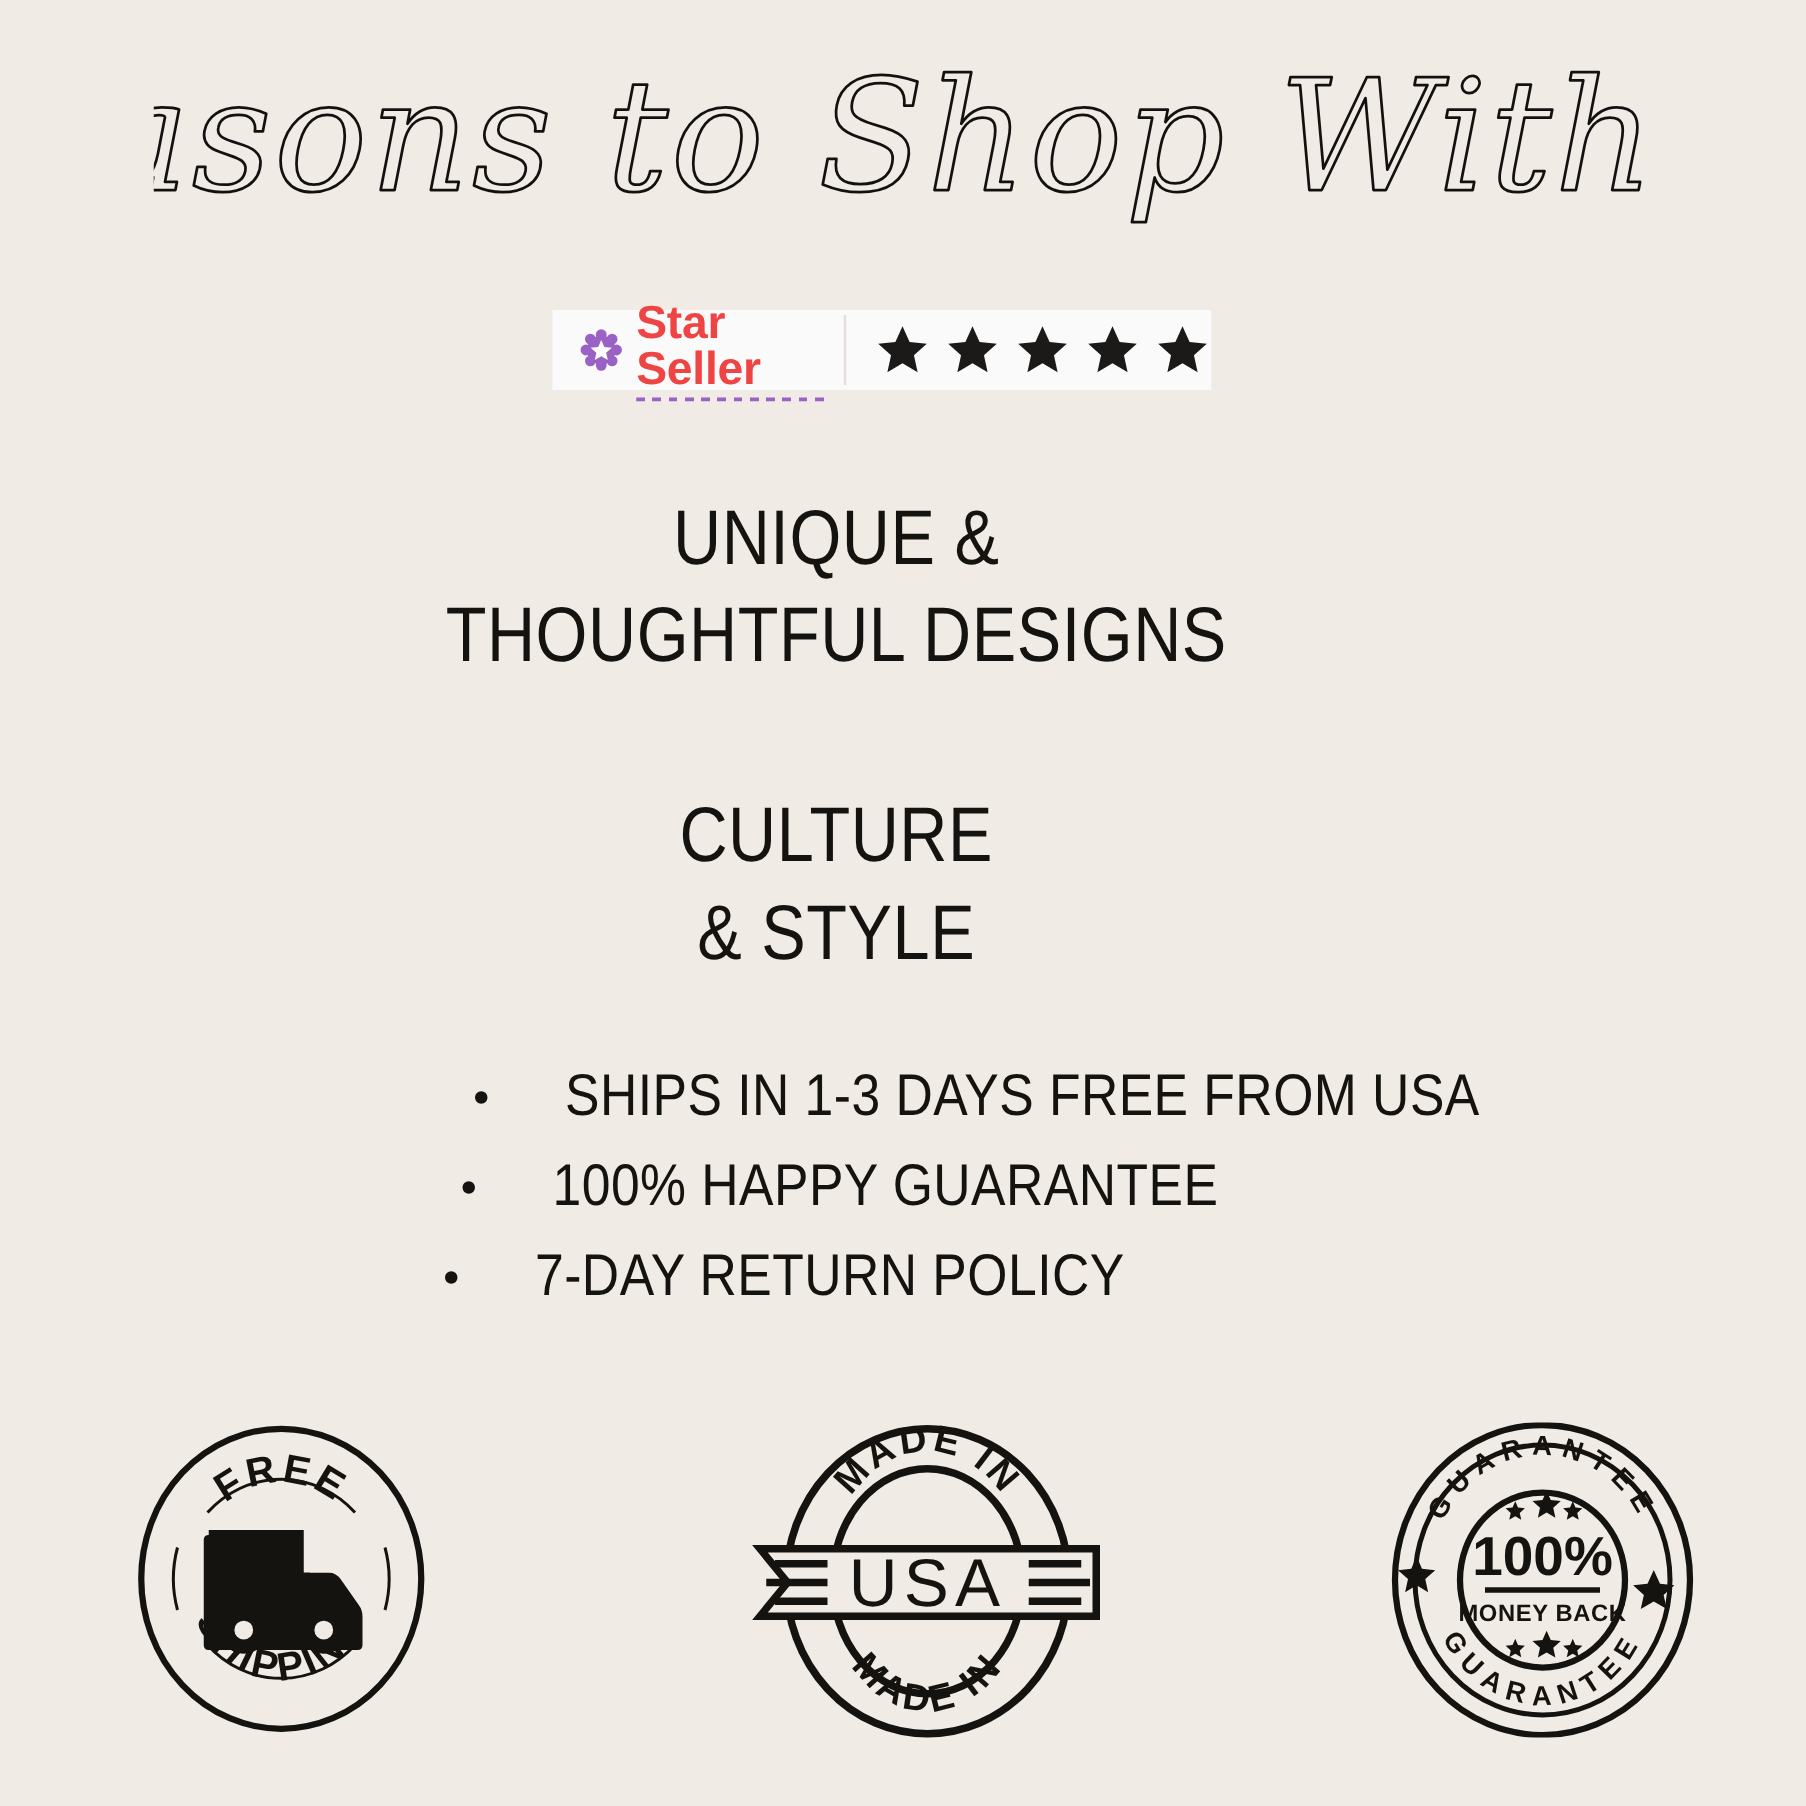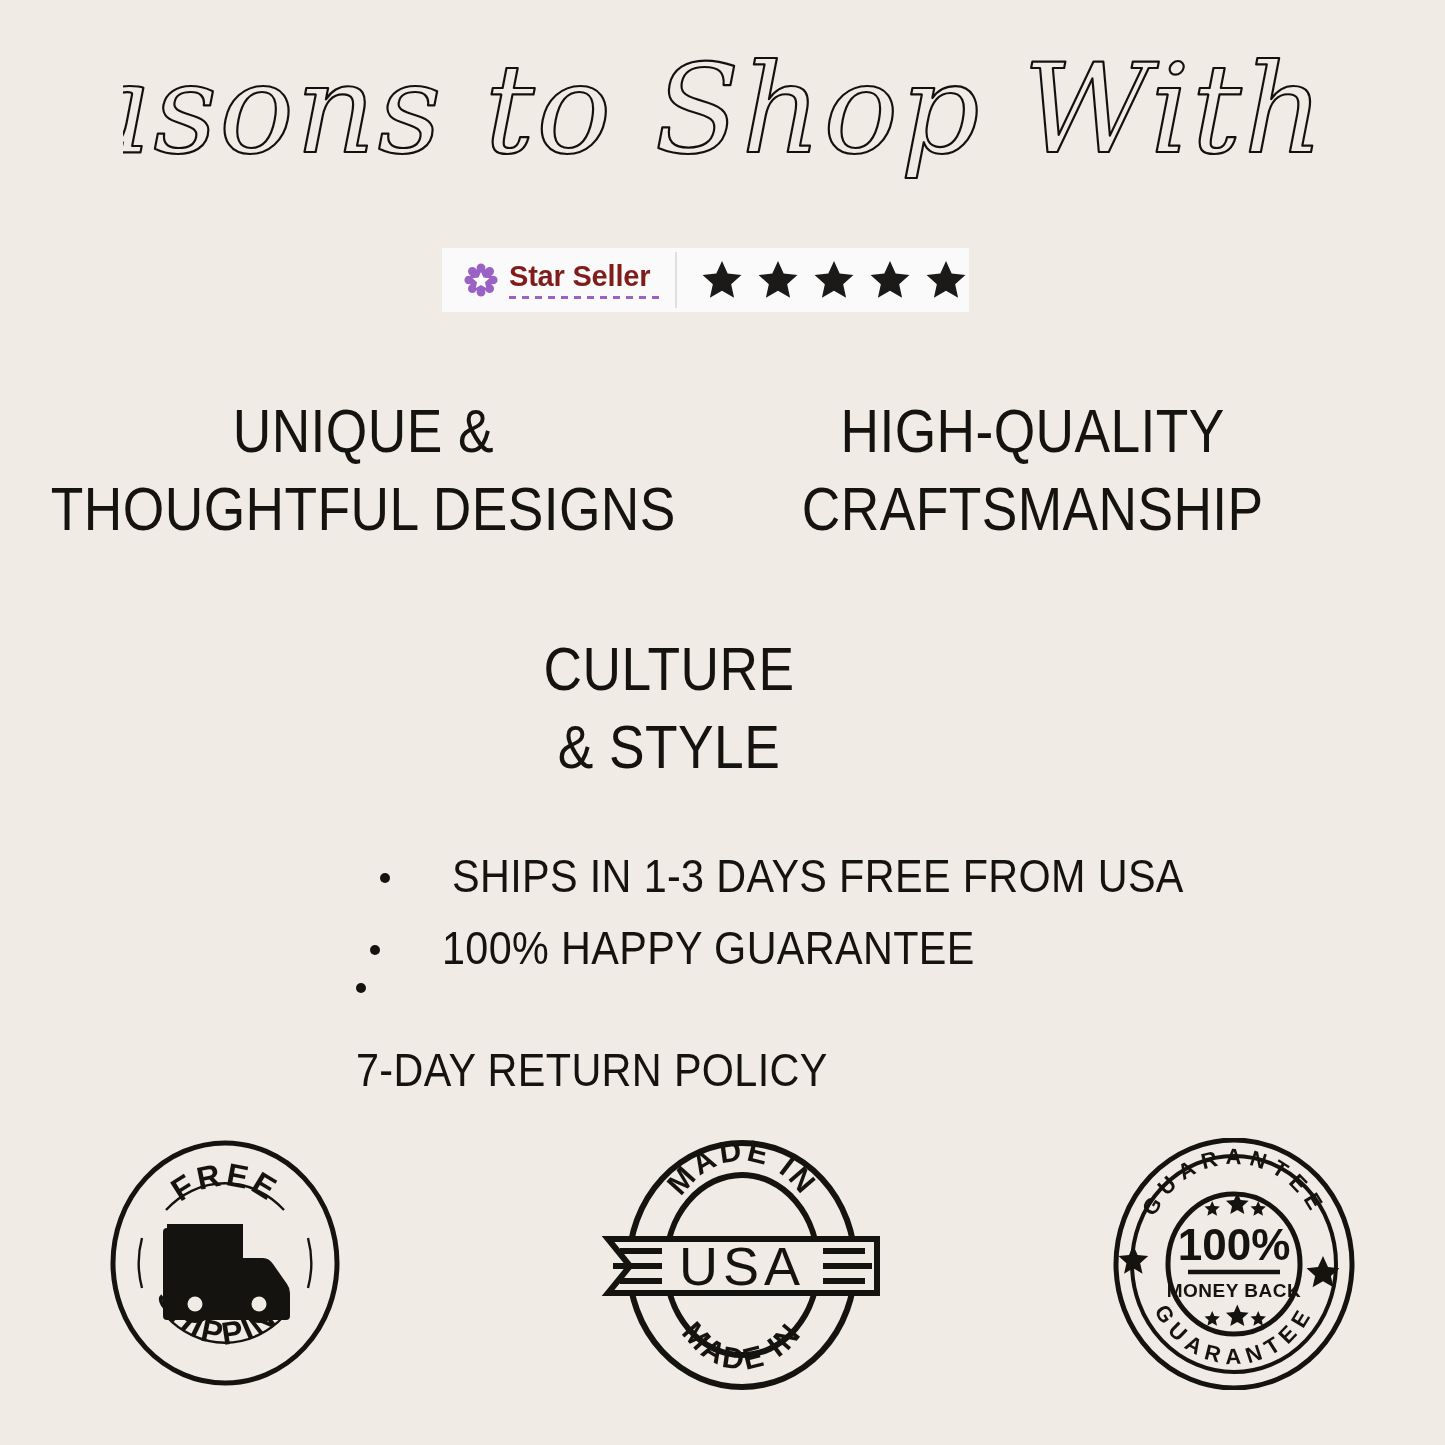--- a/index.html
+++ b/index.html
@@ -52,23 +52,23 @@
   }
   .ss-rosette { width: 34px; height: 34px; flex: 0 0 34px; }
   .ss-text-block {
     margin-left: 11px;
     display: flex;
     flex-direction: column;
     align-items: flex-start;
   }
   .ss-text {
     font-family: "Liberation Sans", sans-serif;
-    font-size: 29px;
+    font-size: 37px;
     font-weight: 700;
-    color: #7f1d1d;
+    color: #ef4444;
     letter-spacing: -0.2px;
     line-height: 1;
   }
   .ss-dashes {
     margin-top: 5px;
     width: 152px;
     height: 3px;
     background: repeating-linear-gradient(
       to right,
       #9a62c4 0px, #9a62c4 7px,
@@ -144,21 +144,21 @@
     font-size: 47px;
     line-height: 56px;
     color: #15130f;
     letter-spacing: 0.4px;
     transform: scaleX(0.88);
     transform-origin: left center;
     white-space: nowrap;
   }
   .b0 { margin-left: 24px; }
   .b1 { margin-left: 14px; }
-  .b2 { margin-left: 0px; flex-direction: column; }
+  .b2 { margin-left: 0px; }
 
   
   .badges {
     position: absolute;
     top: 1138px;
     left: 0;
     width: 1445px;
     height: 270px;
   }
   .badge {
@@ -221,24 +221,20 @@
         </svg>
     </div>
   </div>
 
   <div class="features">
     <div class="feature-row row1">
       <div class="feature-cell">
         <div class="feature-line">UNIQUE &amp;</div>
         <div class="feature-line">THOUGHTFUL DESIGNS</div>
       </div>
-      <div class="feature-cell">
-        <div class="feature-line">HIGH-QUALITY</div>
-        <div class="feature-line">CRAFTSMANSHIP</div>
-      </div>
     </div>
     <div class="feature-row row2">
       <div class="feature-cell">
         <div class="feature-line">CULTURE</div>
         <div class="feature-line">&amp; STYLE</div>
       </div>
     </div>
   </div>
 
   <div class="bullets">

